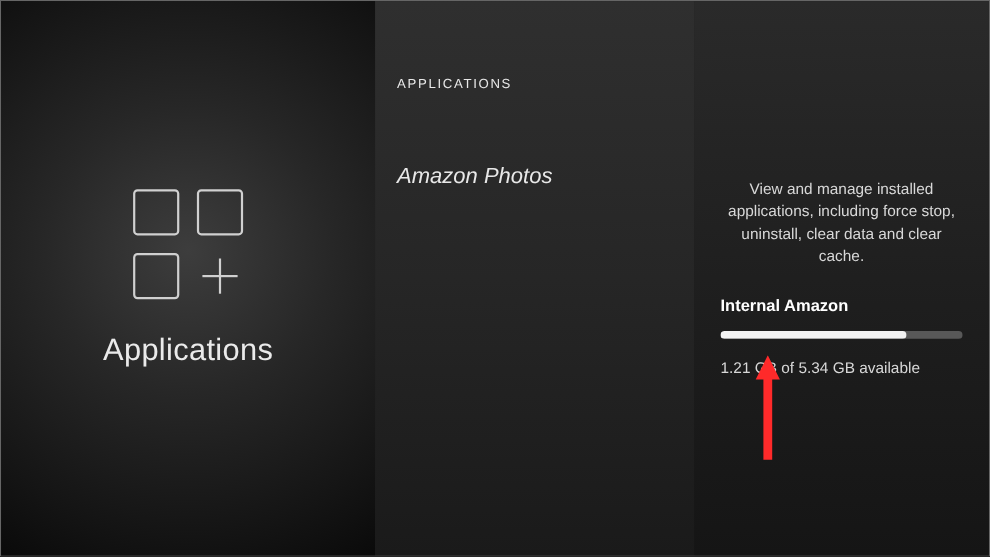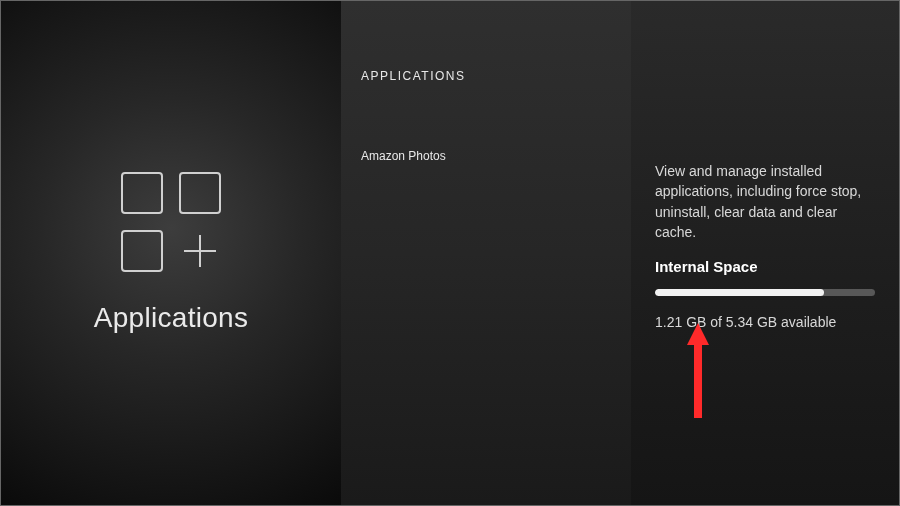--- a/index.html
+++ b/index.html
@@ -78,44 +78,46 @@
   }
   .section-heading {
     font-size: 12px;
     letter-spacing: 1.5px;
     color: #e8e8e8;
     padding: 0 20px 50px 20px;
     font-weight: 500;
   }
   .menu-item {
     padding: 16px 20px;
-    font-size: 12px;
+    font-size: 20px;
     font-weight: 500;
     color: #e8e8e8;
     cursor: pointer;
+    font-style: italic;
   }
   .menu-item.selected {
     background: linear-gradient(180deg, #fdfdfd 0%, #e4e4e4 100%);
     color: #111;
     font-weight: 600;
   }
 
   
   .right {
     flex: 1;
     height: 100%;
     background: linear-gradient(180deg, #2a2a2a 0%, #1f1f1f 50%, #151515 100%);
     padding: 160px 24px 0 24px;
     font-size: 14px;
     color: #d8d8d8;
   }
   .desc {
     line-height: 1.45;
-    margin-bottom: 16px;
+    margin-bottom: 28px;
     font-size: 14px;
+    text-align: center;
   }
   .space-title {
     font-weight: 700;
     font-size: 15px;
     color: #fff;
     margin-bottom: 14px;
   }
   .bar-outer {
     width: 100%;
     height: 7px;
@@ -161,21 +163,21 @@
     <div class="section-heading">APPLICATIONS</div>
 
     <div class="menu-item">
       <span>Amazon Photos</span>
     </div>
 
   </div>
 
   <div class="right">
     <div class="desc">View and manage installed applications, including force stop, uninstall, clear data and clear cache.</div>
-    <div class="space-title">Internal Space</div>
+    <div class="space-title">Internal Amazon</div>
     <div class="bar-outer">
       <div class="bar-inner" style="width:77%"></div>
     </div>
     <div class="space-text">1.21 GB of 5.34 GB available</div>
   </div>
 
   <svg class="arrow" width="30" height="100">
     <defs></defs>
     <polygon points="15,0 26,22 19,22 19,95 11,95 11,22 4,22" fill="#ff2a2a"></polygon>
   </svg>

